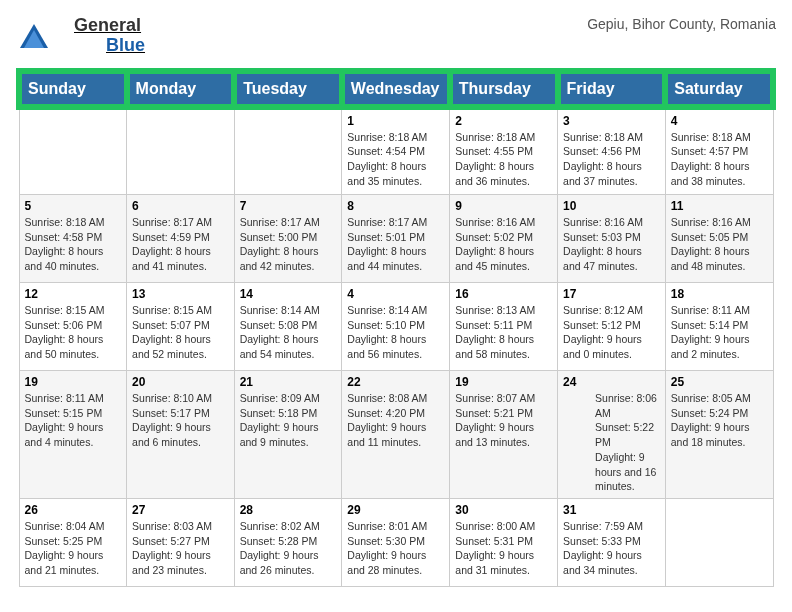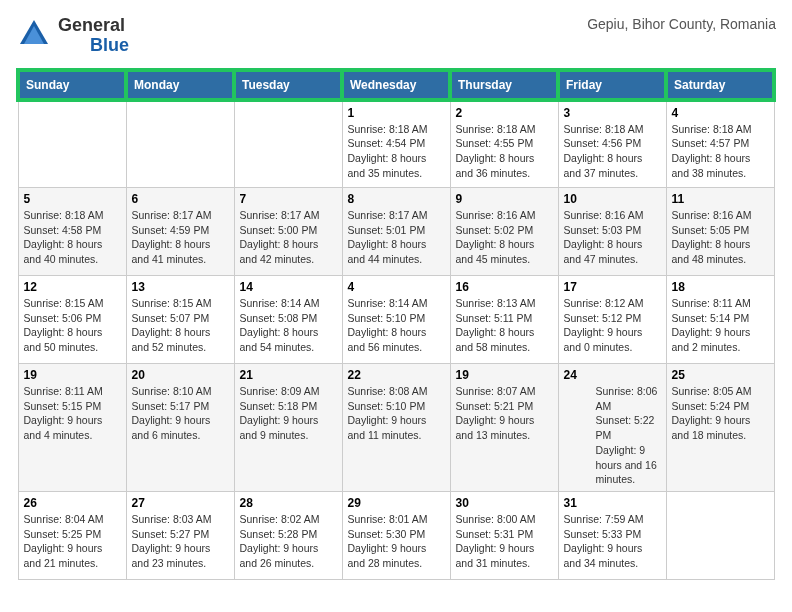--- a/index.html
+++ b/index.html
@@ -11,22 +11,23 @@
       padding: 16px;
     }
     .header {
       display: flex;
       justify-content: space-between;
       align-items: flex-start;
       margin-bottom: 12px;
     }
     .logo {
       display: flex;
-      align-items: flex-start;
-      gap: 6px;
+      align-items: flex-end;
+      gap: 22px;
+      text-decoration: underline;
     }
     .logo-text {
       display: flex;
       flex-direction: column;
       line-height: 1.1;
     }
     .logo-general {
       font-size: 18px;
       font-weight: bold;
       color: #333;
@@ -56,23 +57,23 @@
     .calendar {
       width: 100%;
       border-collapse: collapse;
       font-size: 11px;
     }
     .calendar thead th {
       background: #2e6da4;
       color: #fff;
       text-align: left;
       padding: 6px 6px;
-      font-size: 12px;
+      font-size: 16px;
       font-weight: bold;
-      border: 4px solid #22c55e;
+      border: 6px solid #22c55e;
     }
     .calendar tbody td {
       border: 1px solid #ccc;
       vertical-align: top;
       padding: 4px 5px;
       width: 108px;
       min-height: 80px;
       height: 88px;
       background: #fff;
     }
@@ -257,21 +258,21 @@
         </td>
         <td>
           <div class="day-number">21</div>
           <div class="day-info" style="white-space: pre-line;">Sunrise: 8:09 AM
 Sunset: 5:18 PM
 Daylight: 9 hours and 9 minutes.</div>
         </td>
         <td>
           <div class="day-number">22</div>
           <div class="day-info" style="white-space: pre-line;">Sunrise: 8:08 AM
-Sunset: 5:10 PM
+Sunset: 4:20 PM
 Daylight: 9 hours and 11 minutes.</div>
         </td>
         <td>
           <div class="day-number">19</div>
           <div class="day-info" style="white-space: pre-line;">Sunrise: 8:07 AM
 Sunset: 5:21 PM
 Daylight: 9 hours and 13 minutes.</div>
         </td>
         <td>
           <div class="day-number">24</div>

